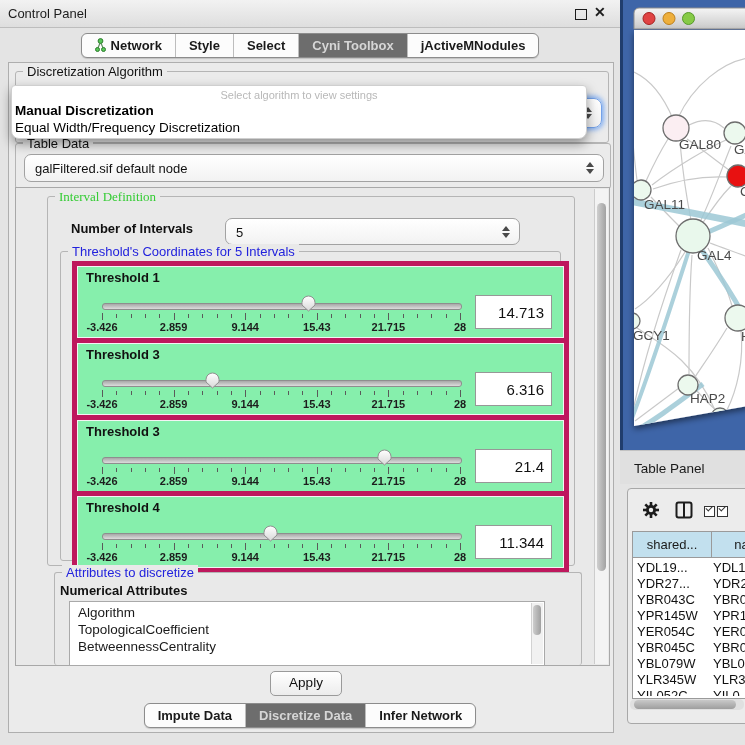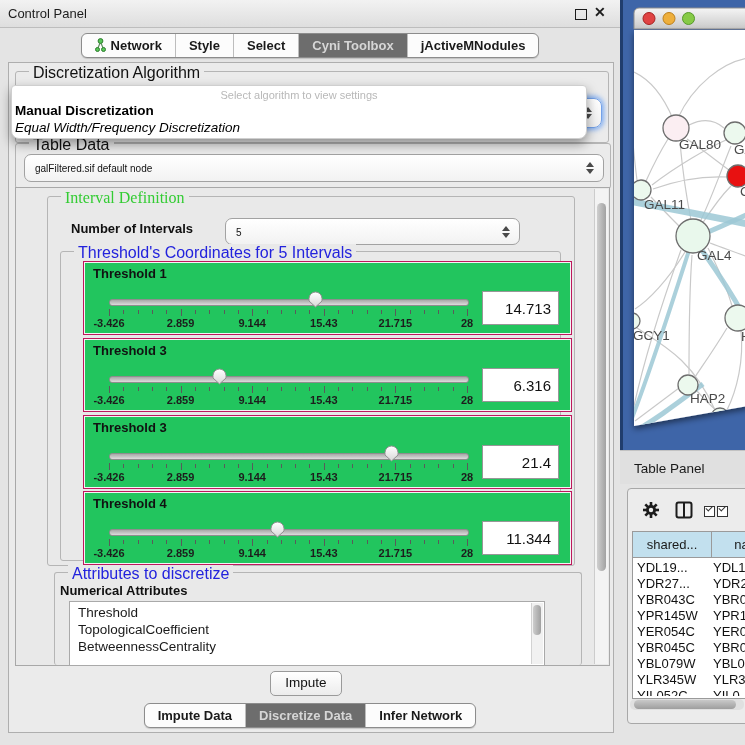--- a/index.html
+++ b/index.html
@@ -26,62 +26,62 @@
     border-left:1px solid #bdbdbd;white-space:nowrap;display:flex;align-items:center;gap:5px;}
   .segment:first-child{border-left:none;}
   .segment.selected{background:#6d6d6d;color:#d6d6d6;}
   #tabbar{top:33px;}
   #bottom-tabs{top:703px;}
 
   #outer-panel{left:8px;top:62px;width:604px;height:669px;
     background:#ebebeb;border:1px solid #aeaeae;}
 
   .groupbox{position:absolute;border:1px solid #b5b5b5;border-radius:3px;}
-  .group-title{position:absolute;top:-8px;left:13px;background:#ebebeb;
-    padding:0 4px;font-size:16px;color:#111;white-space:nowrap;}
+  .group-title{position:absolute;top:-8px;left:7px;background:#ebebeb;
+    padding:0 4px;font-size:13px;color:#111;white-space:nowrap;}
   .group-title.green{color:#33cc33;font-family:Liberation Serif, serif;}
   .group-title.blue{color:#2222dd;}
 
   #algo-group{left:6px;top:8px;width:592px;height:70px;}
   #algo-combo{left:8px;top:26px;width:576px;height:28px;border-radius:8px;
     background:linear-gradient(#ffffff,#f0f0f0);border:1px solid #73a1e8;
     box-shadow:0 0 5px 2px rgba(92,154,245,.75);}
 
   #algo-popup{left:2px;top:22px;width:574px;height:52px;background:#fff;
     border:1px solid #cfcfcf;border-radius:4px 4px 8px 8px;
     box-shadow:0 5px 12px rgba(0,0,0,.4);z-index:50;}
   #popup-hint{top:3px;width:100%;text-align:center;font-size:11px;color:#b8b8b8;}
   .popup-option{left:3px;font-size:13.5px;color:#000;white-space:nowrap;}
   .popup-option.first{font-weight:bold;}
 
   #tabledata-group{left:6px;top:80px;width:594px;height:44px;}
   .combo{position:absolute;background:linear-gradient(#ffffff,#f2f2f2);
-    border:1px solid #a2a2a2;border-radius:7px;font-size:10px;color:#111;}
+    border:1px solid #a2a2a2;border-radius:7px;font-size:13px;color:#111;}
   .combo .val{position:absolute;left:10px;top:50%;transform:translateY(-50%);white-space:nowrap;}
   .spin{position:absolute;right:9px;top:50%;transform:translateY(-50%);width:8px;height:12px;}
   .spin:before,.spin:after{content:"";position:absolute;left:0;border-left:4px solid transparent;border-right:4px solid transparent;}
   .spin:before{top:0;border-bottom:5px solid #4a4a4a;}
   .spin:after{bottom:0;border-top:5px solid #4a4a4a;}
   #tabledata-combo{left:8px;top:10px;width:578px;height:26px;}
 
   #main-panel{left:6px;top:124px;width:593px;height:477px;
     background:#e9e9e9;border:1px solid #a8a8a8;}
   #main-scrollbar{right:1px;top:1px;bottom:1px;width:13px;background:#f3f3f3;border-left:1px solid #cccccc;}
   #main-scroll-thumb{left:2px;top:14px;width:9px;height:368px;border-radius:4.5px;
     background:linear-gradient(90deg,#cfcfcf,#a2a2a2);}
 
   #interval-group{left:31px;top:8px;width:526px;height:368px;border-color:#b5b5b5;}
   .group-title.on-main{background:#e9e9e9;}
   #count-label{left:23px;top:24px;font-size:13px;font-weight:bold;color:#111;}
   #count-combo{left:177px;top:21px;width:293px;height:25px;}
 
   #thresholds-group{left:12px;top:54px;width:499px;height:308px;}
 
-  .th-panel{position:absolute;left:22px;width:487px;height:72px;
-    background:#22c55e;border:1px solid #be185d;box-shadow:inset 0 0 0 1px #f4f4f4;}
+  .th-panel{position:absolute;left:11px;width:487px;height:72px;
+    background:#86efac;border:5px solid #be185d;box-shadow:inset 0 0 0 1px #f4f4f4;}
   .th-label{position:absolute;left:9px;top:4px;font-size:13px;font-weight:bold;color:#111;}
   .th-track{position:absolute;left:25px;top:37px;width:358px;height:5px;border-radius:3px;
     border:1px solid #8e8e8e;background:linear-gradient(#a8a8a8,#dcdcdc);}
   .th-thumb{position:absolute;top:29px;width:17px;height:17px;}
   .th-ticks{position:absolute;left:25px;top:47px;width:358px;height:9px;}
   .tick{position:absolute;width:1px;background:#5a5a5a;}
   .tick.minor{height:4px;top:1px;}
   .tick.major{height:7px;top:0;}
   .tick-label{position:absolute;top:55px;transform:translateX(-50%);
     font-size:11px;font-weight:bold;color:#1d1d1d;white-space:nowrap;}
@@ -171,21 +171,21 @@
   <div class="groupbox" id="algo-group">
     <div class="group-title">Discretization Algorithm</div>
     <div class="abs combo" id="algo-combo">
         <span class="spin"></span>
       </div>
   </div>
 
   <div class="abs" id="algo-popup">
     <div class="abs" id="popup-hint">Select algorithm to view settings</div>
   <div class="abs popup-option first" style="top: 17px;">Manual Discretization</div>
-      <div class="abs popup-option" style="top: 33.5px; font-style: italic;">Equal Width/Frequency Discretization</div>
+      <div class="abs popup-option" style="top: 33.5px;">Equal Width/Frequency Discretization</div>
     </div>
 
   <div class="groupbox" id="tabledata-group">
     <div class="group-title">Table Data</div>
     <div class="combo" id="tabledata-combo">
       <span class="val">galFiltered.sif default node</span>
       <span class="spin"></span>
     </div>
   </div>
 
@@ -398,29 +398,29 @@
         </div>
     </div>
 
     <div class="groupbox" id="attr-group">
       <div class="group-title blue on-main">Attributes to discretize</div>
       <div id="attr-list-title">Numerical Attributes</div>
       <div class="abs" id="attr-list">
         <div id="attr-scrollbar">
           <div id="attr-scroll-thumb"></div>
         </div>
-      <div class="attr-item" style="top: 3px;">Threshold</div>
+      <div class="attr-item" style="top: 3px;">Algorithm</div>
           <div class="attr-item" style="top: 20px;">TopologicalCoefficient</div>
           <div class="attr-item" style="top: 37px;">BetweennessCentrality</div>
         </div>
     </div>
 
   </div>
 
-  <div class="abs" id="apply-btn">Impute</div>
+  <div class="abs" id="apply-btn">Apply</div>
 </div>
 
 <div class="abs seg-row" id="bottom-tabs"><span class="segmented">
       <span class="segment">
         <span>Impute Data</span>
       </span>
       <span class="segment selected">
         <span>Discretize Data</span>
       </span>
       <span class="segment">

